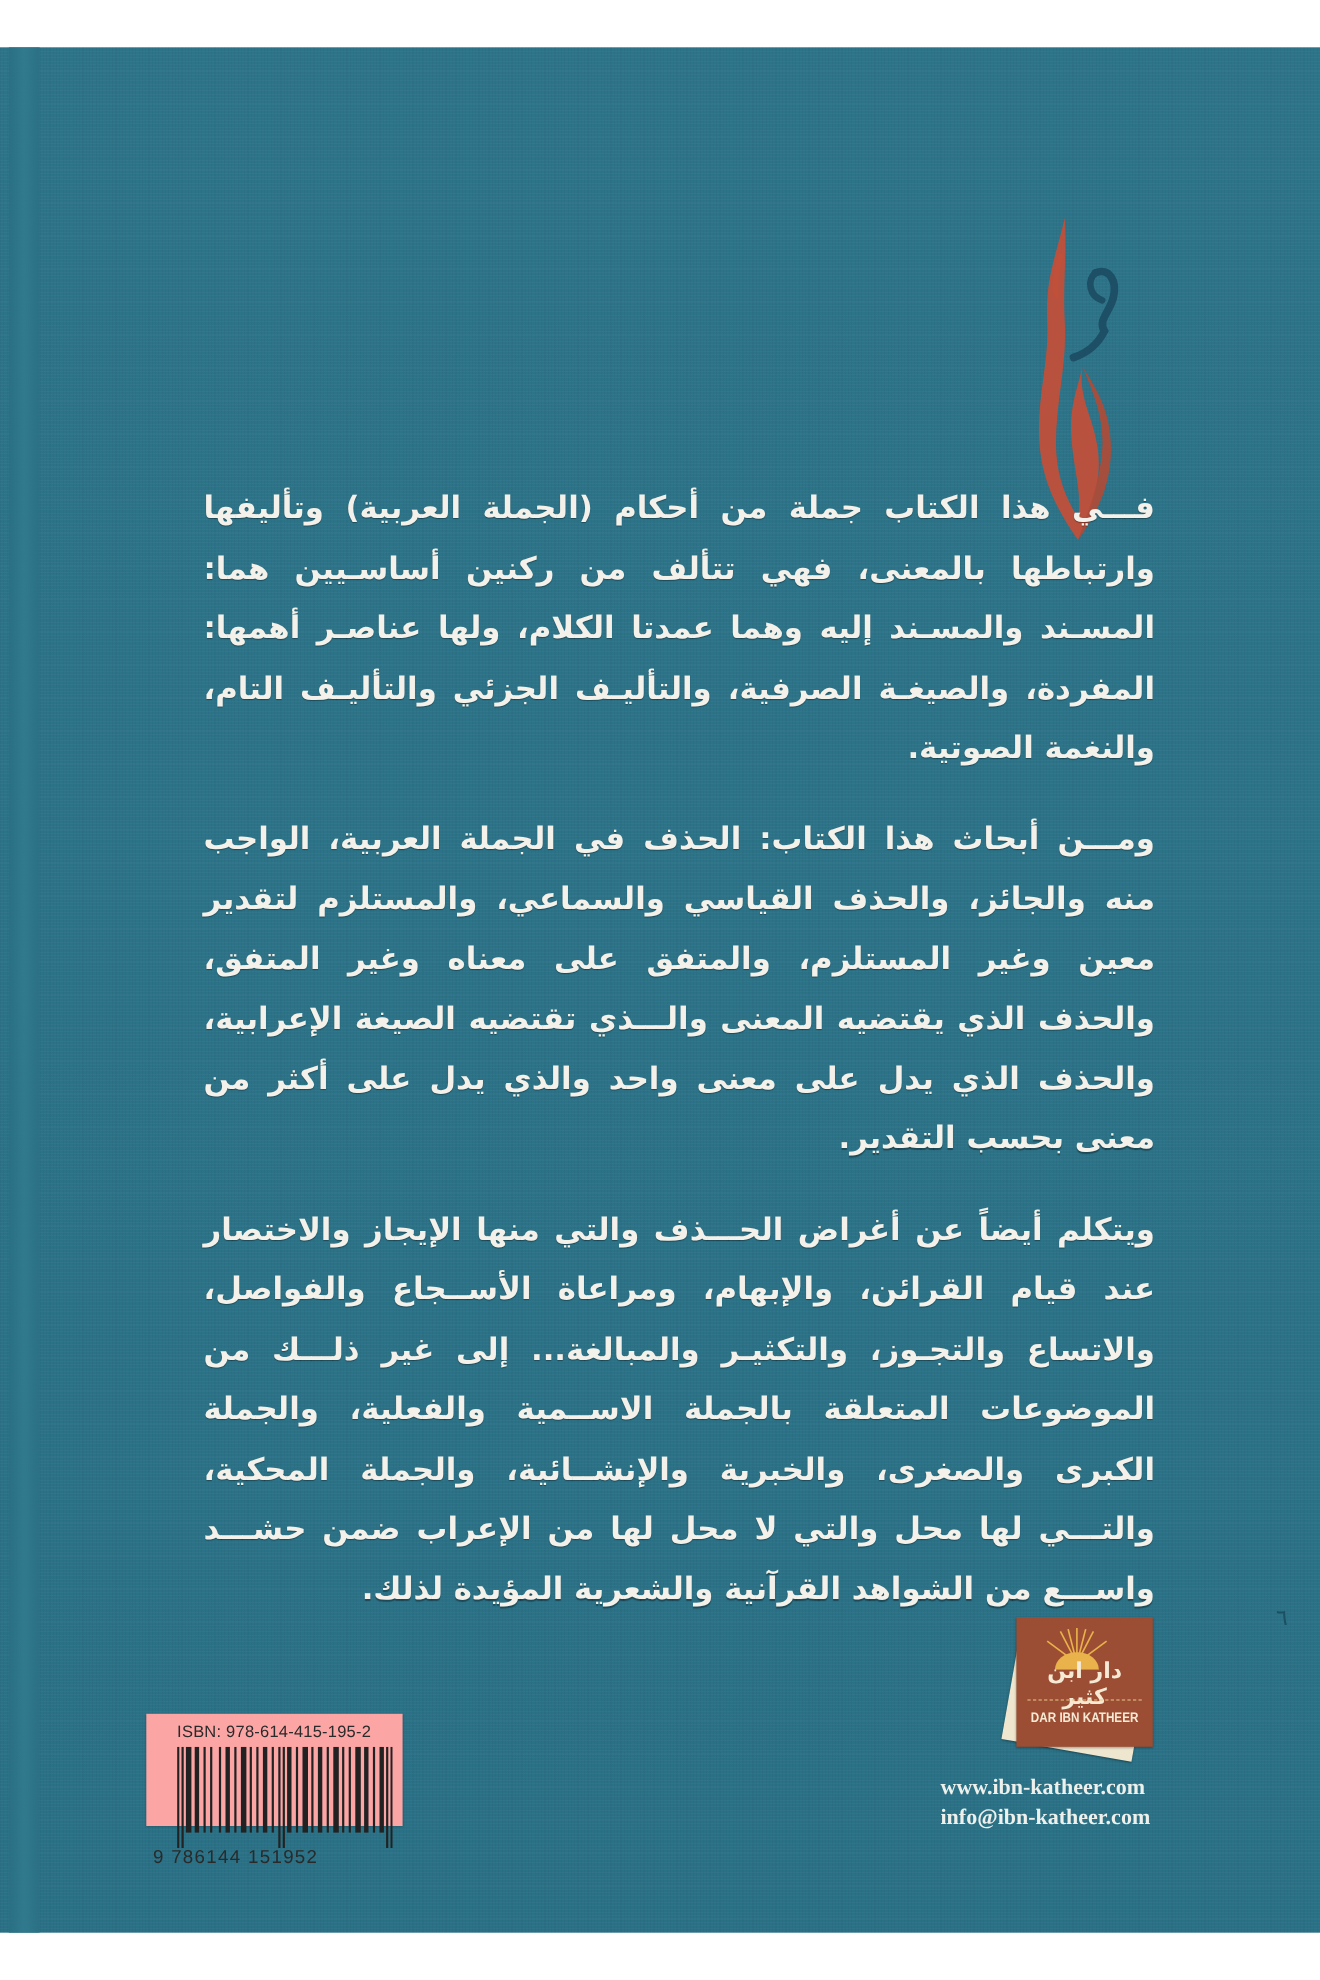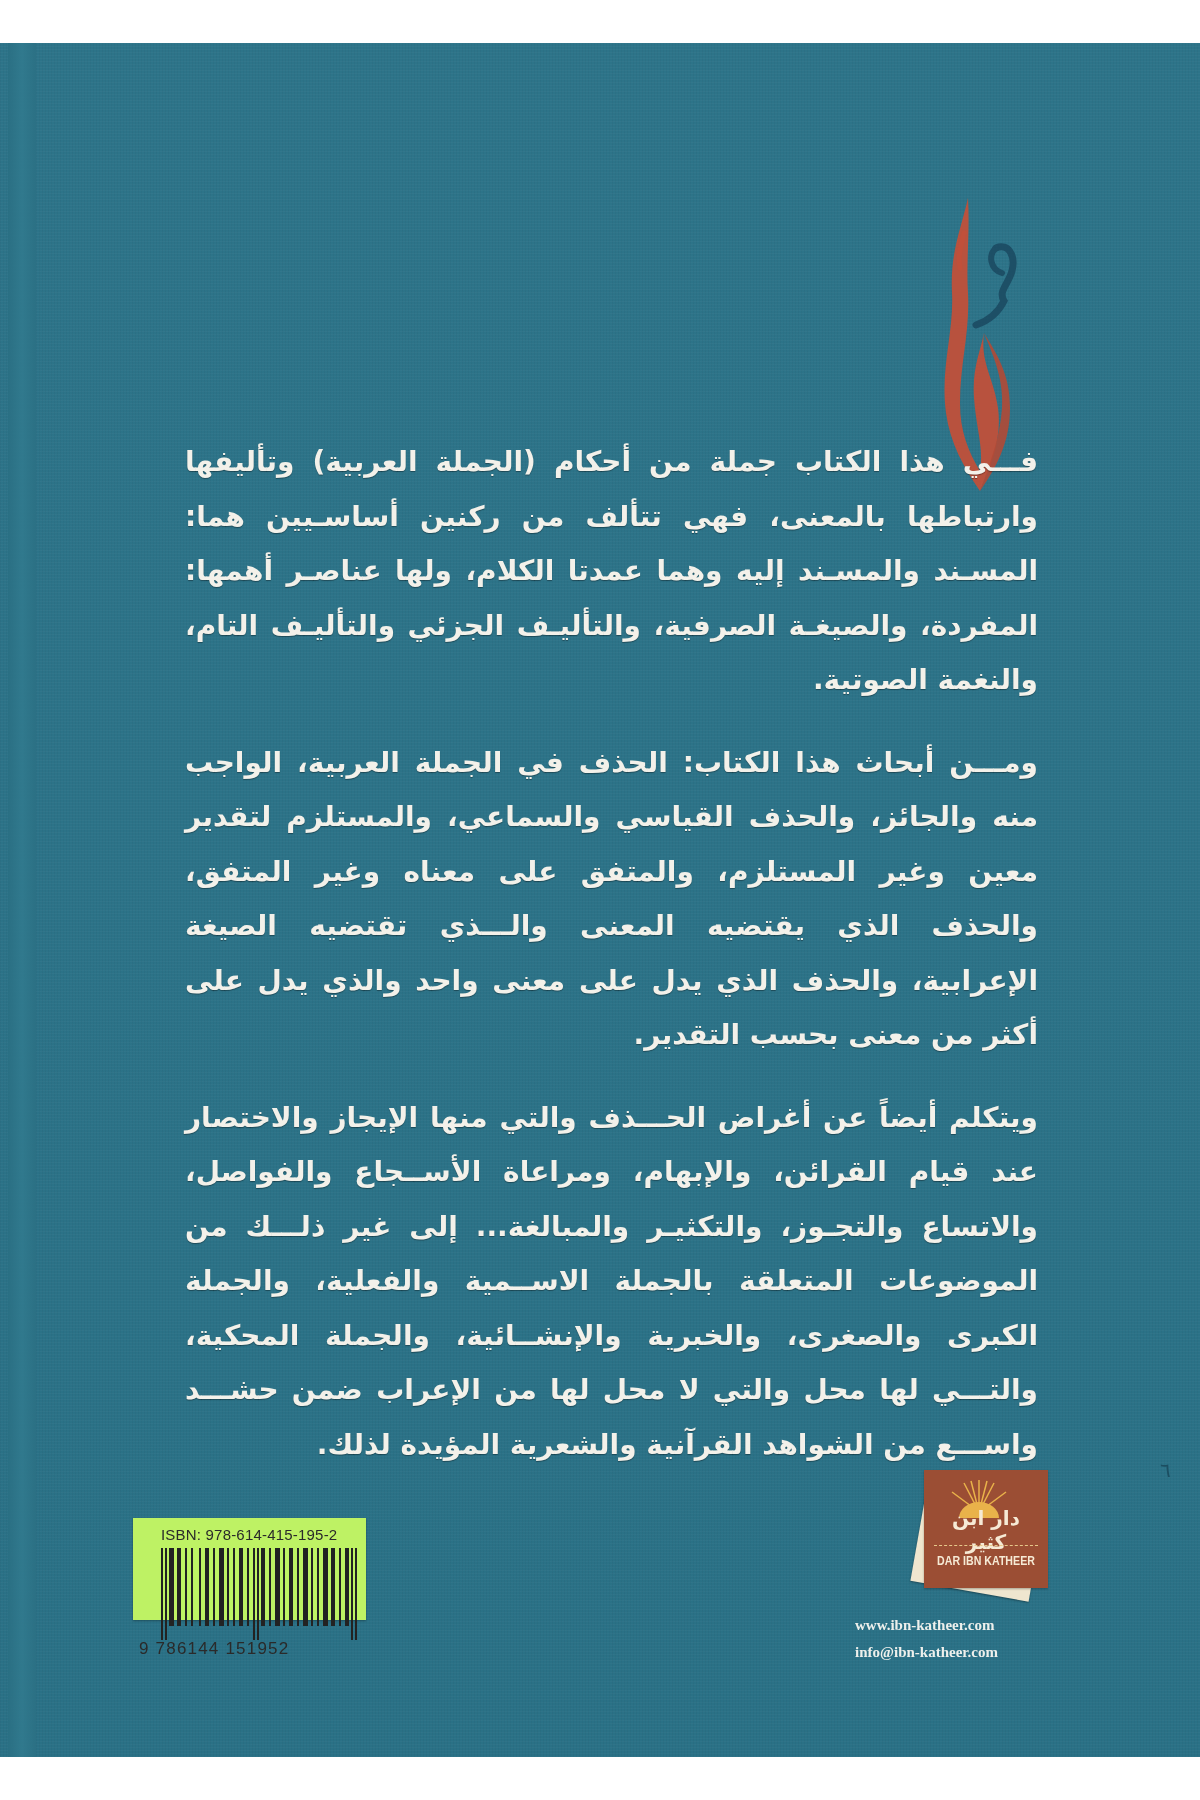--- a/index.html
+++ b/index.html
@@ -50,29 +50,29 @@
       text-align: justify;
       text-align-last: right;
       color: #f3f1ea;
       font-family: "DejaVu Sans", sans-serif;
       font-weight: bold;
       font-size: 28px;
       line-height: 54.5px;
       text-shadow: 0 1px 1px rgba(0,0,0,0.35);
     }
     .text-block p {
-      margin: 0 12px 28px 0;
+      margin: 0 0 28px 0;
     }
     .barcode-label {
       position: absolute;
       left: 133px;
-      top: 1518px;
+      top: 1558px;
       width: 233px;
       height: 102px;
-      background: #bef264;
+      background: #fca5a5;
       box-shadow: 0 1px 2px rgba(0,0,0,0.3);
     }
     .isbn-text {
       position: absolute;
       left: 28px;
       top: 8px;
       font-family: "Liberation Sans", sans-serif;
       font-size: 15px;
       color: #2a2a2a;
       letter-spacing: 0.2px;
@@ -164,21 +164,21 @@
       white-space: nowrap;
     }
     .contact {
       position: absolute;
       left: 855px;
       top: 1612px;
       width: 240px;
       text-align: left;
       font-family: "Liberation Serif", serif;
       font-weight: bold;
-      font-size: 15px;
+      font-size: 20px;
       color: #eef0ec;
       line-height: 27px;
     }
     .page-mark {
       position: absolute;
       left: 1160px;
       top: 1458px;
       font-family: "DejaVu Sans", sans-serif;
       font-size: 20px;
       color: #1c4f62;

